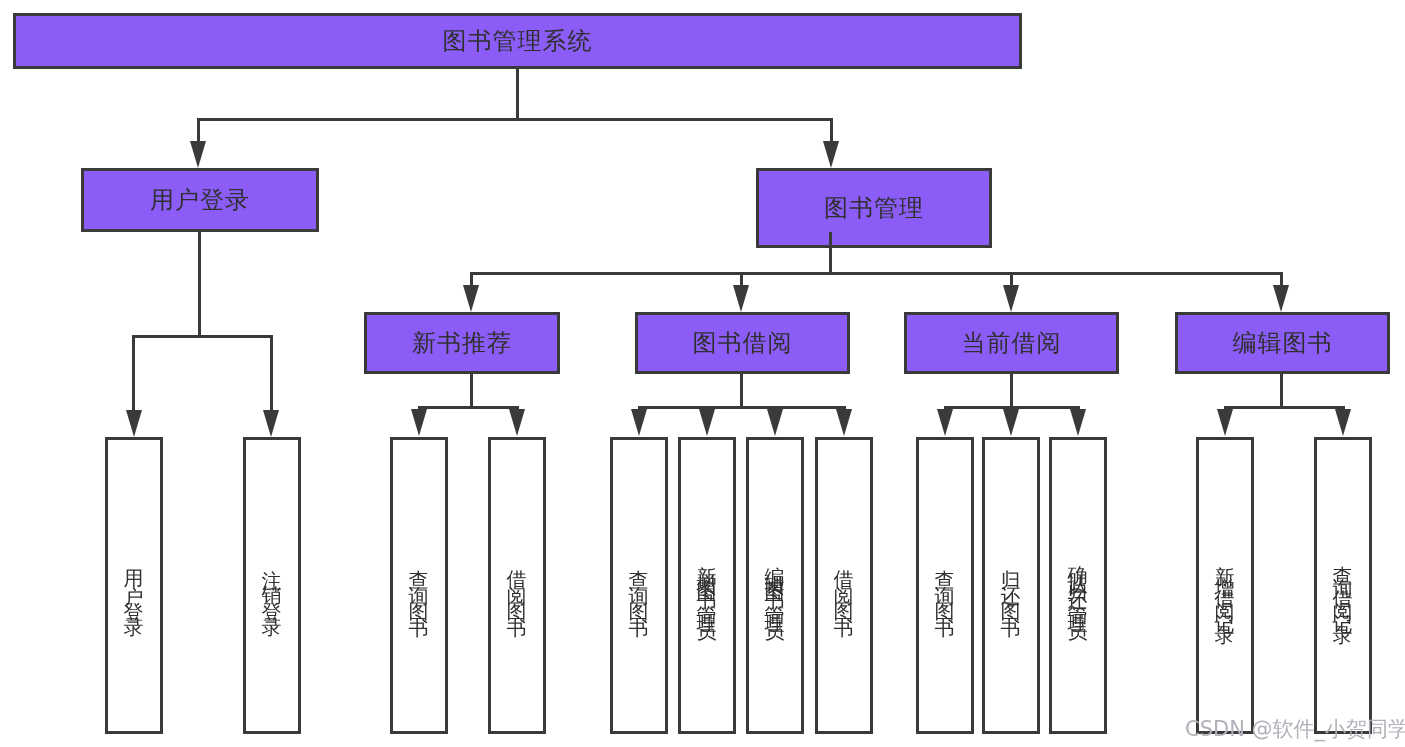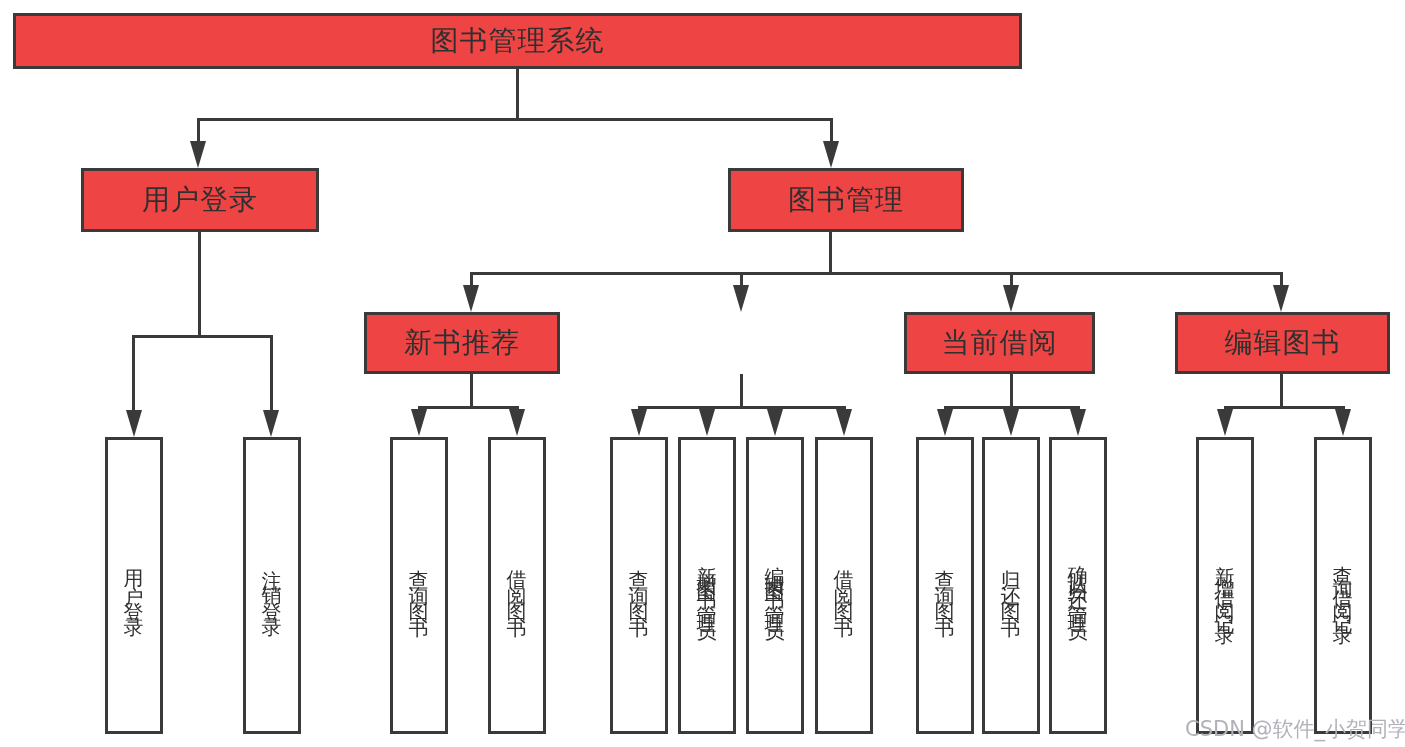--- a/index.html
+++ b/index.html
@@ -12,26 +12,26 @@
     width: 1405px;
     height: 747px;
     background: #ffffff;
     overflow: hidden;
     font-family: "DejaVu Sans", "Liberation Sans", sans-serif;
   }
   
   .hbox {
     position: absolute;
     box-sizing: border-box;
-    background: #ef4444;
+    background: #8b5cf6;
     border: 3px solid #3a3a3a;
     display: flex;
     align-items: center;
     justify-content: center;
-    font-size: 28px;
+    font-size: 24px;
     color: #2f2f2f;
     letter-spacing: 1px;
   }
   
   .vbox {
     position: absolute;
     box-sizing: border-box;
     background: #ffffff;
     border: 3px solid #3a3a3a;
     display: flex;
@@ -79,28 +79,31 @@
 
 <div class="canvas">
 
   <div class="hbox" style="left:13px; top:13px; width:1009px; height:56px;">
     <span>图书管理系统</span>
   </div>
 
   <div class="hbox" style="left:81px; top:168px; width:238px; height:64px;">
     <span>用户登录</span>
   </div>
-  <div class="hbox" style="left:728px; top:168px; width:236px; height:64px;">
+  <div class="hbox" style="left:756px; top:168px; width:236px; height:80px;">
     <span>图书管理</span>
   </div>
 
   <div class="hbox" style="left:364px; top:312px; width:196px; height:62px;">
     <span>新书推荐</span>
   </div>
-  <div class="hbox" style="left:904px; top:312px; width:191px; height:62px;">
+  <div class="hbox" style="left:635px; top:312px; width:215px; height:62px;">
+    <span>图书借阅</span>
+  </div>
+  <div class="hbox" style="left:904px; top:312px; width:215px; height:62px;">
     <span>当前借阅</span>
   </div>
   <div class="hbox" style="left:1175px; top:312px; width:215px; height:62px;">
     <span>编辑图书</span>
   </div>
 
   <div class="vbox" style="left:105px; top:437px; width:58px; height:297px;">
     <span class="vtext ls-l">用户登录</span>
   </div>
   <div class="vbox" style="left:243px; top:437px; width:58px; height:297px;">

